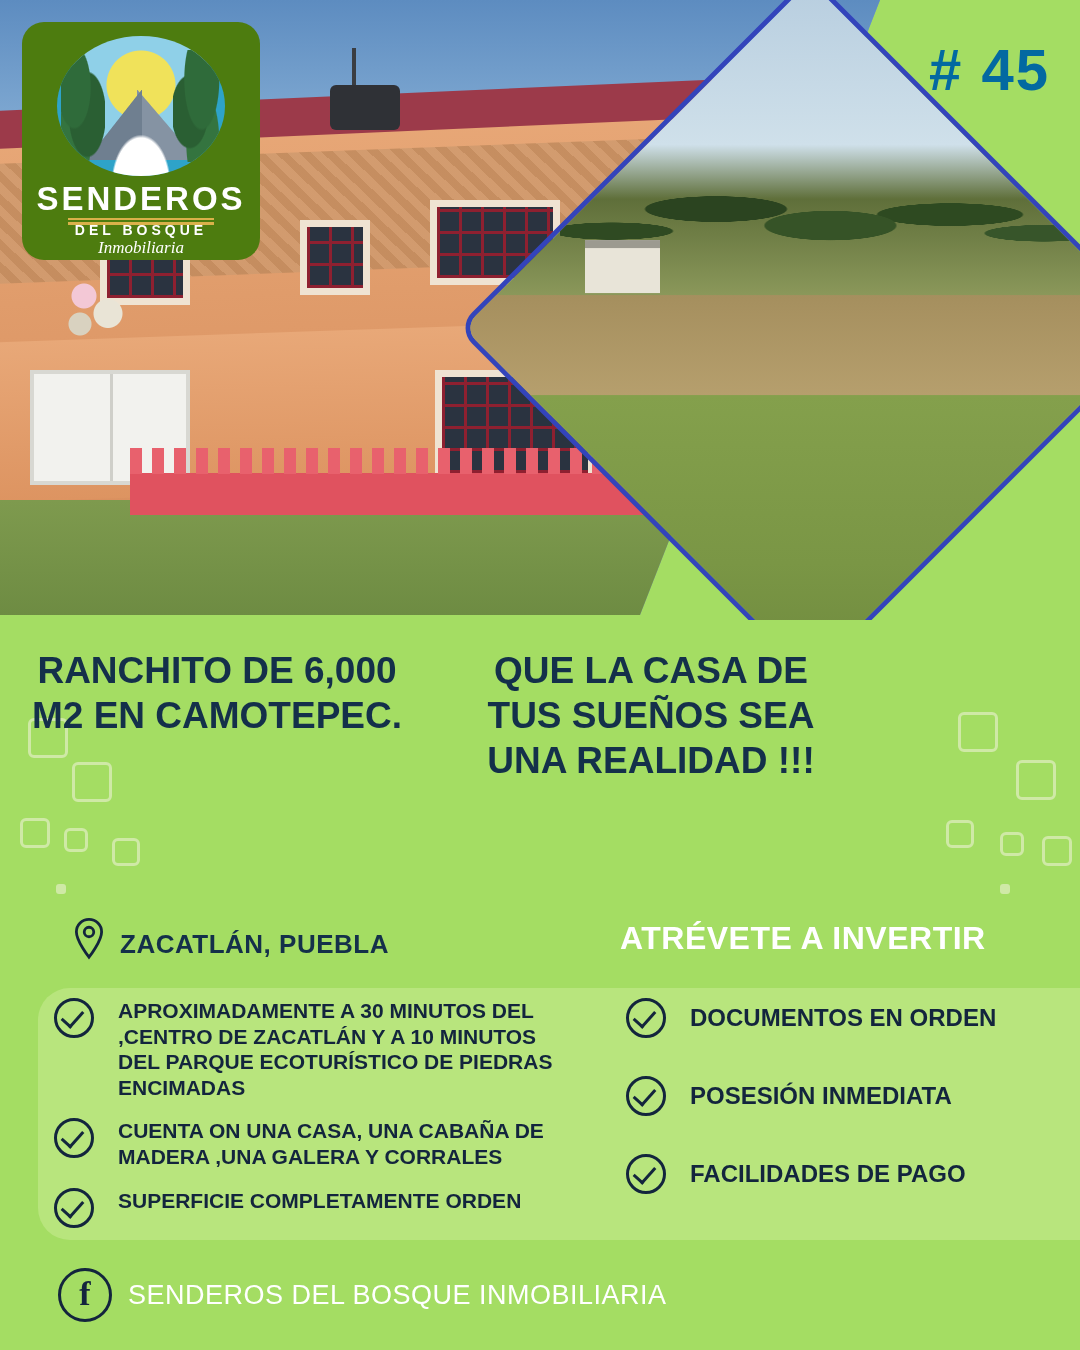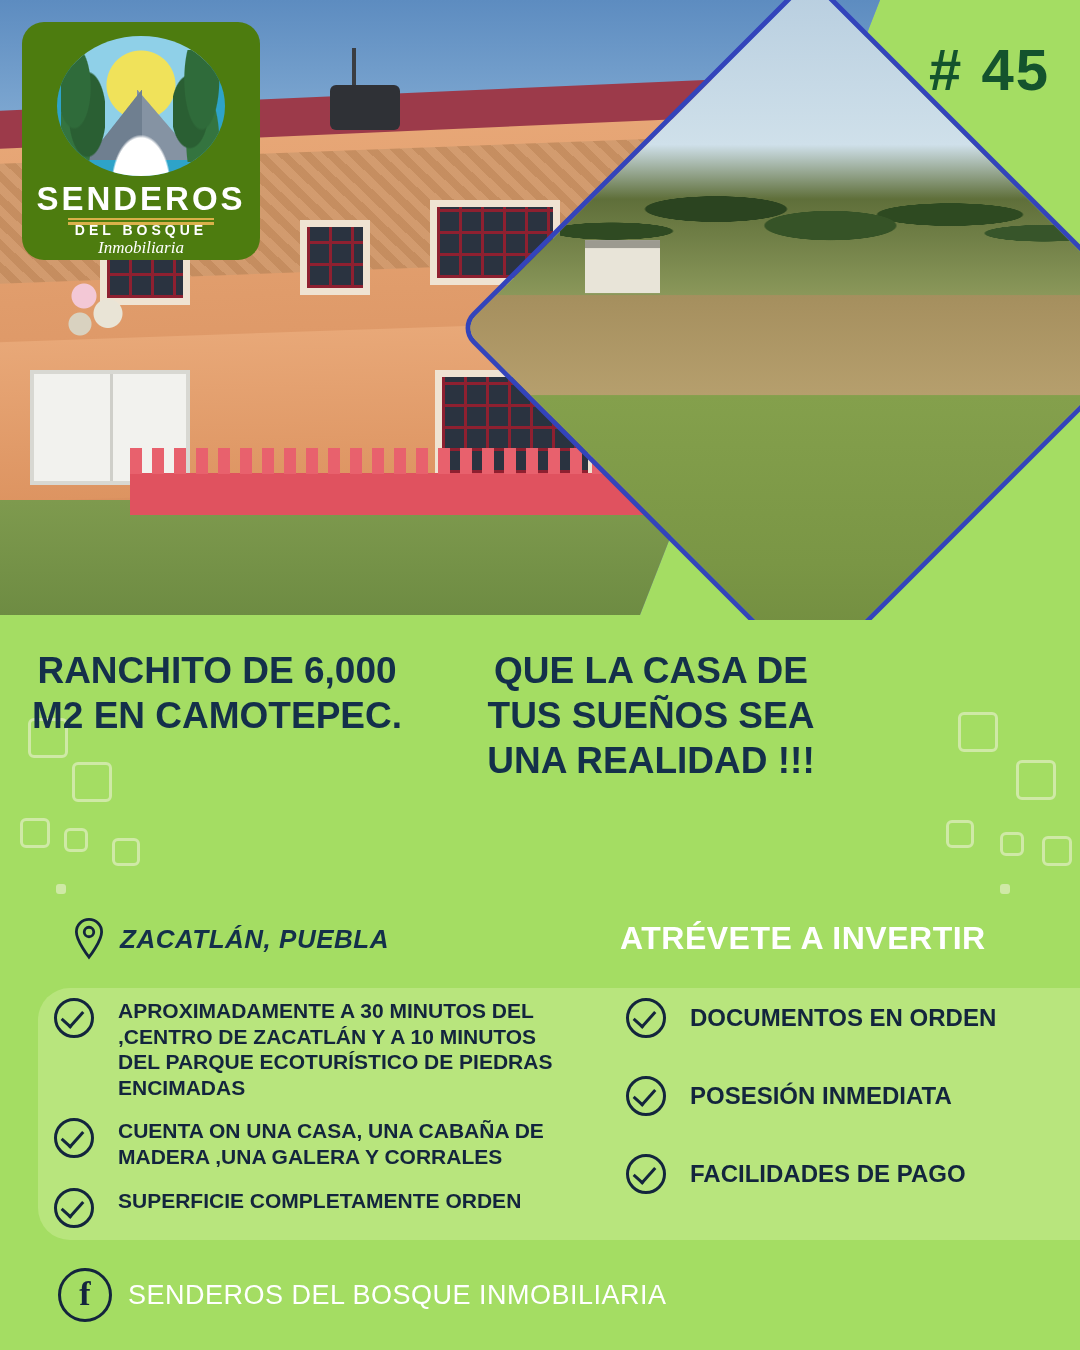--- a/index.html
+++ b/index.html
@@ -233,21 +233,21 @@
     position: absolute; left: 0; right: 0; top: 216px;
     text-align: center; color: #ffffff; font-size: 17px;
     font-family: "Liberation Serif", serif;
     font-style: italic;
   }
 
   
   .number-badge {
     position: absolute;
     right: 30px; top: 36px;
-    color: #14532d;
+    color: #0369a1;
     font-size: 58px;
     font-weight: 700;
     letter-spacing: 2px;
   }
 
   
   .headline-row {
     position: absolute;
     left: 0; top: 648px;
     width: 868px;
@@ -264,21 +264,21 @@
     box-sizing: border-box;
   }
 
   
   .deco { position: absolute; border: 3px solid #cfe9a6; border-radius: 6px; }
   .dot  { position: absolute; background: #cfe9a6; border-radius: 3px; }
 
   .location {
     position: absolute;
     left: 72px; top: 918px;
-    display: flex; align-items: center; gap: 14px; font-style: italic;
+    display: flex; align-items: flex-end; gap: 14px;
   }
   .location-text {
     color: #14304a; font-size: 26px; font-weight: 700; letter-spacing: .5px;
   }
 
   .invest-title {
     position: absolute;
     left: 620px; top: 920px;
     width: 440px; text-align: left;
     color: #ffffff; font-size: 32px; font-weight: 700; letter-spacing: .5px;

